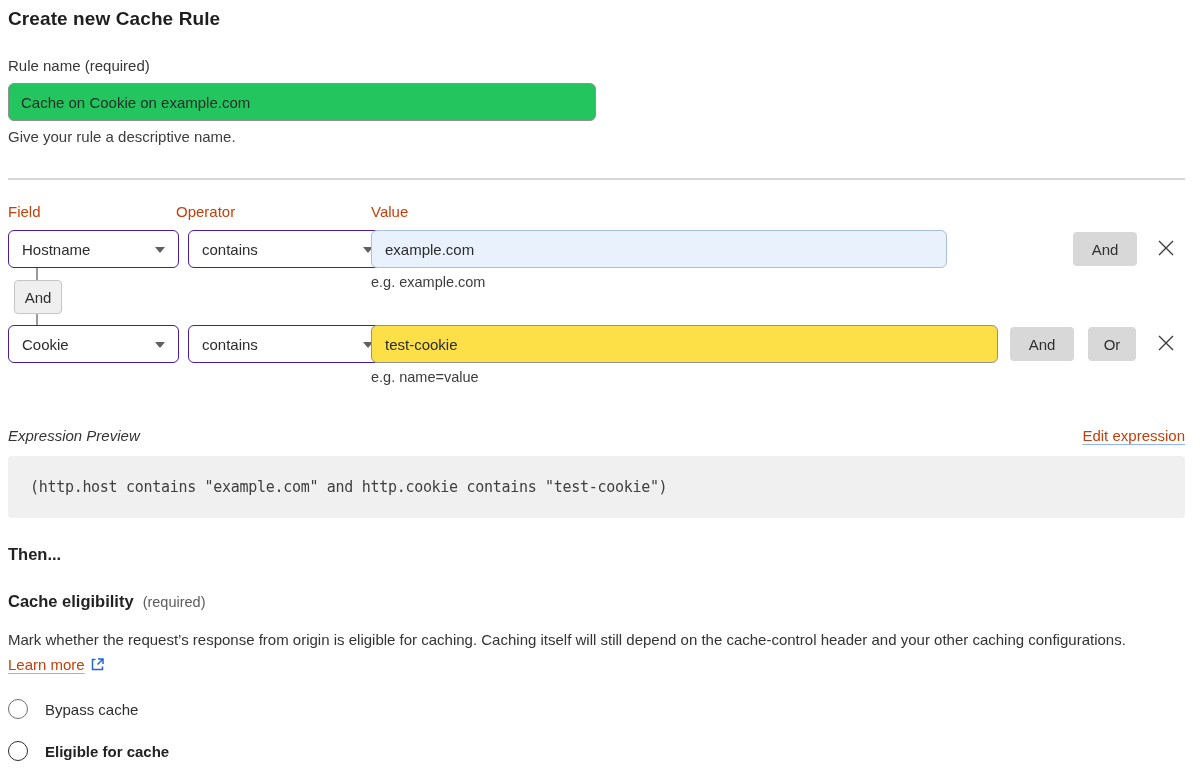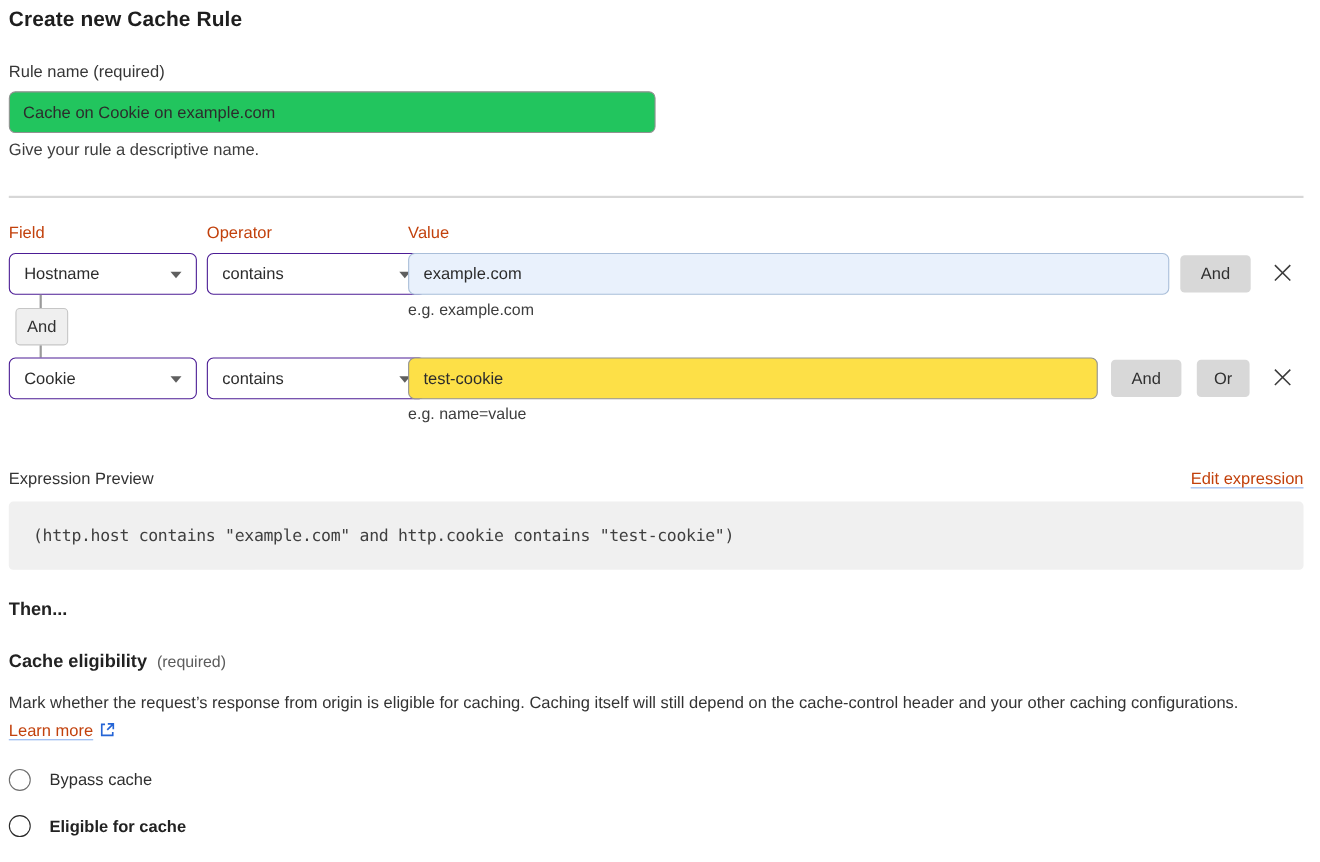--- a/index.html
+++ b/index.html
@@ -32,21 +32,21 @@
   .divider { margin-top: 33px; height: 2px; background: #d7d7d7; }
 
   .section-heading {
     margin: 0; margin-top: 21px; font-size: 16.5px; font-weight: 700; color: #222;
   }
 
   
   .builder { position: relative; height: 186px; margin-top: 23px; }
   .builder .col-label { position: absolute; top: 0; font-size: 15px; color: #c2410c; }
   .col-label.field { left: 0; }
-  .col-label.operator { left: 180px; }
+  .col-label.operator { left: 168px; }
   .col-label.value { left: 363px; }
 
   .select-box {
     position: absolute; height: 38px; width: 171px;
     border: 1px solid #4c1d95; border-radius: 6px; background: #fff;
     display: flex; align-items: center; padding: 0 13px;
     font-size: 15px; color: #2c2c2c; cursor: pointer;
   }
   .select-box .caret {
     position: absolute; right: 13px; top: 16px;
@@ -85,21 +85,21 @@
     background: #efefef; border: 1px solid #c6c6c6; border-radius: 4px;
     font-size: 15px; color: #303030;
     display: flex; align-items: center; justify-content: center; cursor: pointer;
     font-family: "Liberation Sans", "DejaVu Sans", sans-serif;
   }
 
   
   .expr-row {
     margin-top: 38px; display: flex; justify-content: space-between; align-items: center;
   }
-  .expr-label { font-size: 15px; color: #333; }
+  .expr-label { font-size: 15px; color: #333; font-style: italic; }
   a.link {
     color: #c2410c; font-size: 15px; text-decoration: underline;
     text-decoration-color: #8fb4ef; text-underline-offset: 3px; cursor: pointer;
   }
   .code-block {
     margin-top: 12px; height: 62px; background: #f0f0f0; border-radius: 4px;
     display: flex; align-items: center; padding: 0 22px;
     font-family: "DejaVu Sans Mono", "Liberation Mono", monospace;
     font-size: 15px; color: #404040; letter-spacing: -0.3px;
   }
@@ -148,21 +148,21 @@
     <span class="col-label value">Value</span>
 
     <div class="select-box" style="top:27px; left:0;">
       <span>Hostname</span>
       <span class="caret"></span>
     </div>
     <div class="select-box op-box" style="top:27px;">
       <span>contains</span>
       <span class="caret"></span>
     </div>
-    <input class="value-input highlighted" style="top: 27px; width: 692px;" type="text" value="example.com">
+    <input class="value-input highlighted" style="top: 27px; width: 576px;" type="text" value="example.com">
     <button class="gray-btn" style="top:29px; left:1065px; width:64px;">And</button>
     <button class="x-btn" style="top:35px;">
       <svg width="18" height="18" viewBox="0 0 18 18">
         <path d="M2 2 L16 16 M16 2 L2 16" stroke="#3c3c3c" stroke-width="1.4" fill="none"></path>
       </svg>
     </button>
     <div class="hint" style="top:71px;">e.g. example.com</div>
 
     <div class="connector-line" style="top:65px; height:12px;"></div>
     <button class="connector-btn">And</button>

